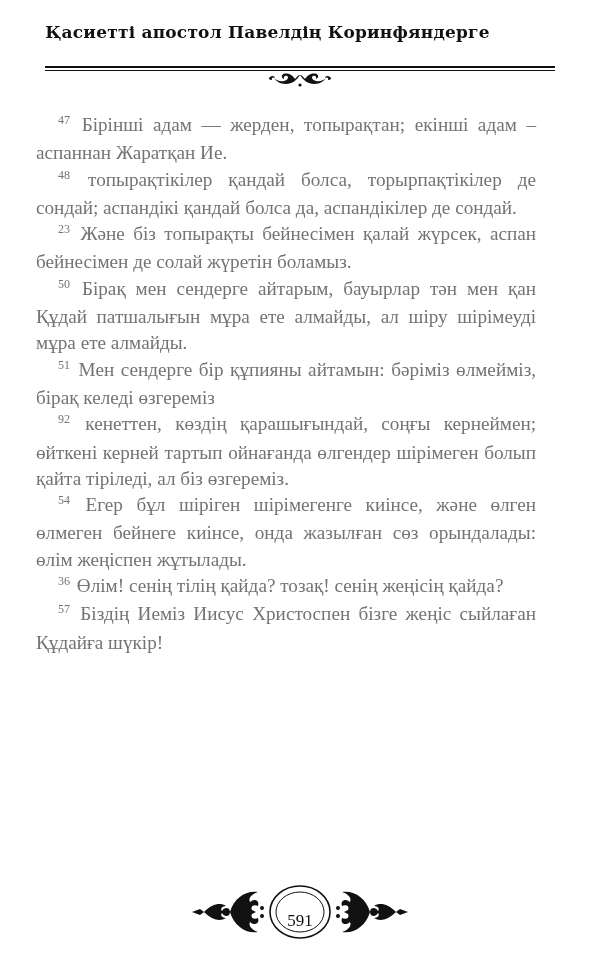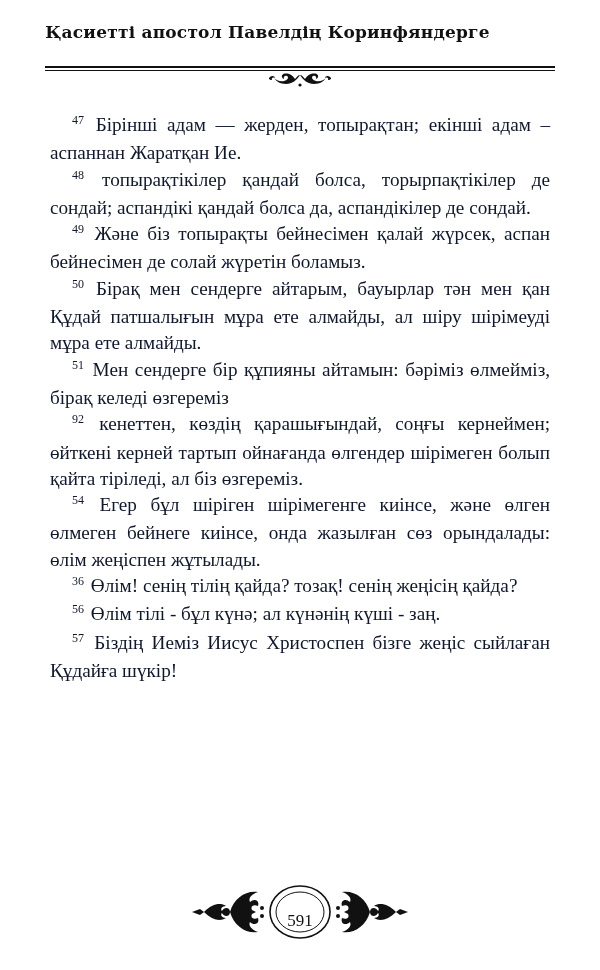--- a/index.html
+++ b/index.html
@@ -15,22 +15,22 @@
     font-weight: bold; font-size: 17px; line-height: 20px; letter-spacing: 0.2px;
     color: #111;
   }
   .rule-wrap { position: absolute; left: 45px; top: 66px; width: 510px; }
   .rule-thick { height: 2px; background: #111; }
   .rule-thin { height: 1px; background: #111; margin-top: 2px; }
   .head-ornament {
     position: absolute; left: 262px; top: 72px; width: 76px; height: 16px;
   }
   .body-text {
-    position: absolute; left: 50px; top: 112px; width: 500px;
-    font-size: 19.2px; line-height: 26.3px; text-align: justify; color: #0f172a;
+    position: absolute; left: 36px; top: 112px; width: 500px;
+    font-size: 19.2px; line-height: 26.3px; text-align: justify; color: #737373;
   }
   .verse { margin: 0; text-indent: 22px; }
   .verse sup { font-size: 12px; vertical-align: 0; position: relative; top: -7px; margin-right: 2px; }
   .footer-ornament {
     position: absolute; left: 190px; top: 880px; width: 220px; height: 64px;
   }
   .page-num {
     position: absolute; left: 258px; top: 896px; width: 84px; height: 34px;
     text-align: center; line-height: 34px; font-size: 17px; color: #111; margin-top: 8px;
   }
@@ -53,27 +53,26 @@
     <path d="M38 3 C41 8 46 12 52 12 C58 12 62 9 64 6 C62 8 58 10 54 9 C50 8 49 5 51 4 C53 3 55 5 54 7 C57 6 57 2 53 1.5 C48 1 45 4 43 7 C41 5 40 3 38 3 Z"></path>
     <circle cx="38" cy="13" r="1.6"></circle>
     <path d="M8 5 C10 3 13 4 13 6 C11 5 9 6 10 8 C7 8 6 6 8 5 Z"></path>
     <path d="M68 5 C66 3 63 4 63 6 C65 5 67 6 66 8 C69 8 70 6 68 5 Z"></path>
   </g>
 </svg>
 
 <div class="body-text">
   <p class="verse"><sup>47</sup> <span>Бірінші адам — жерден, топырақтан; екінші адам – аспаннан Жаратқан Ие.</span></p>
   <p class="verse"><sup>48</sup> <span>топырақтікілер қандай болса, торырпақтікілер де сондай; аспандікі қандай болса да, аспандікілер де сондай.</span></p>
-  <p class="verse"><sup>49</sup> <span>Және біз топырақты бейнесімен қалай жүрсек, аспан бейнесімен де солай жүретін боламыз.</span></p>
+  <p class="verse"><sup>23</sup> <span>Және біз топырақты бейнесімен қалай жүрсек, аспан бейнесімен де солай жүретін боламыз.</span></p>
   <p class="verse"><sup>50</sup> <span>Бірақ мен сендерге айтарым, бауырлар тән мен қан Құдай патшалығын мұра ете алмайды, ал шіру шірімеуді мұра ете алмайды.</span></p>
   <p class="verse"><sup>51</sup> <span>Мен сендерге бір құпияны айтамын: бәріміз өлмейміз, бірақ келеді өзгереміз</span></p>
   <p class="verse"><sup>92</sup> <span>кенеттен, көздің қарашығындай, соңғы кернеймен; өйткені керней тартып ойнағанда өлгендер шірімеген болып қайта тіріледі, ал біз өзгереміз.</span></p>
   <p class="verse"><sup>54</sup> <span>Егер бұл шіріген шірімегенге киінсе, және өлген өлмеген бейнеге киінсе, онда жазылған сөз орындалады: өлім жеңіспен жұтылады.</span></p>
   <p class="verse"><sup>36</sup> <span>Өлім! сенің тілің қайда? тозақ! сенің жеңісің қайда?</span></p>
-  <p class="verse"><sup>56</sup> <span>Өлім тілі - бұл күнә; ал күнәнің күші - заң.</span></p>
   <p class="verse"><sup>57</sup> <span>Біздің Иеміз Иисус Христоспен бізге жеңіс сыйлаған Құдайға шүкір!</span></p>
 </div>
 
 <svg class="footer-ornament" viewBox="0 0 220 64">
   <g fill="#111">
 
     <path d="M2 32 L10 29 L14 32 L10 35 Z"></path>
     <path d="M14 32 C22 24 30 22 36 26 C32 26 30 29 32 31 C34 27 40 27 40 32 C40 37 34 37 32 33 C30 35 32 38 36 38 C30 42 22 40 14 32 Z"></path>
     <path d="M40 32 C44 18 56 10 68 12 C62 14 58 18 60 22 C64 18 70 20 68 26 C64 24 60 26 62 30 L66 32 L62 34 C60 38 64 40 68 38 C70 44 64 46 60 42 C58 46 62 50 68 52 C56 54 44 46 40 32 Z"></path>
     <circle cx="72" cy="28" r="2"></circle>

